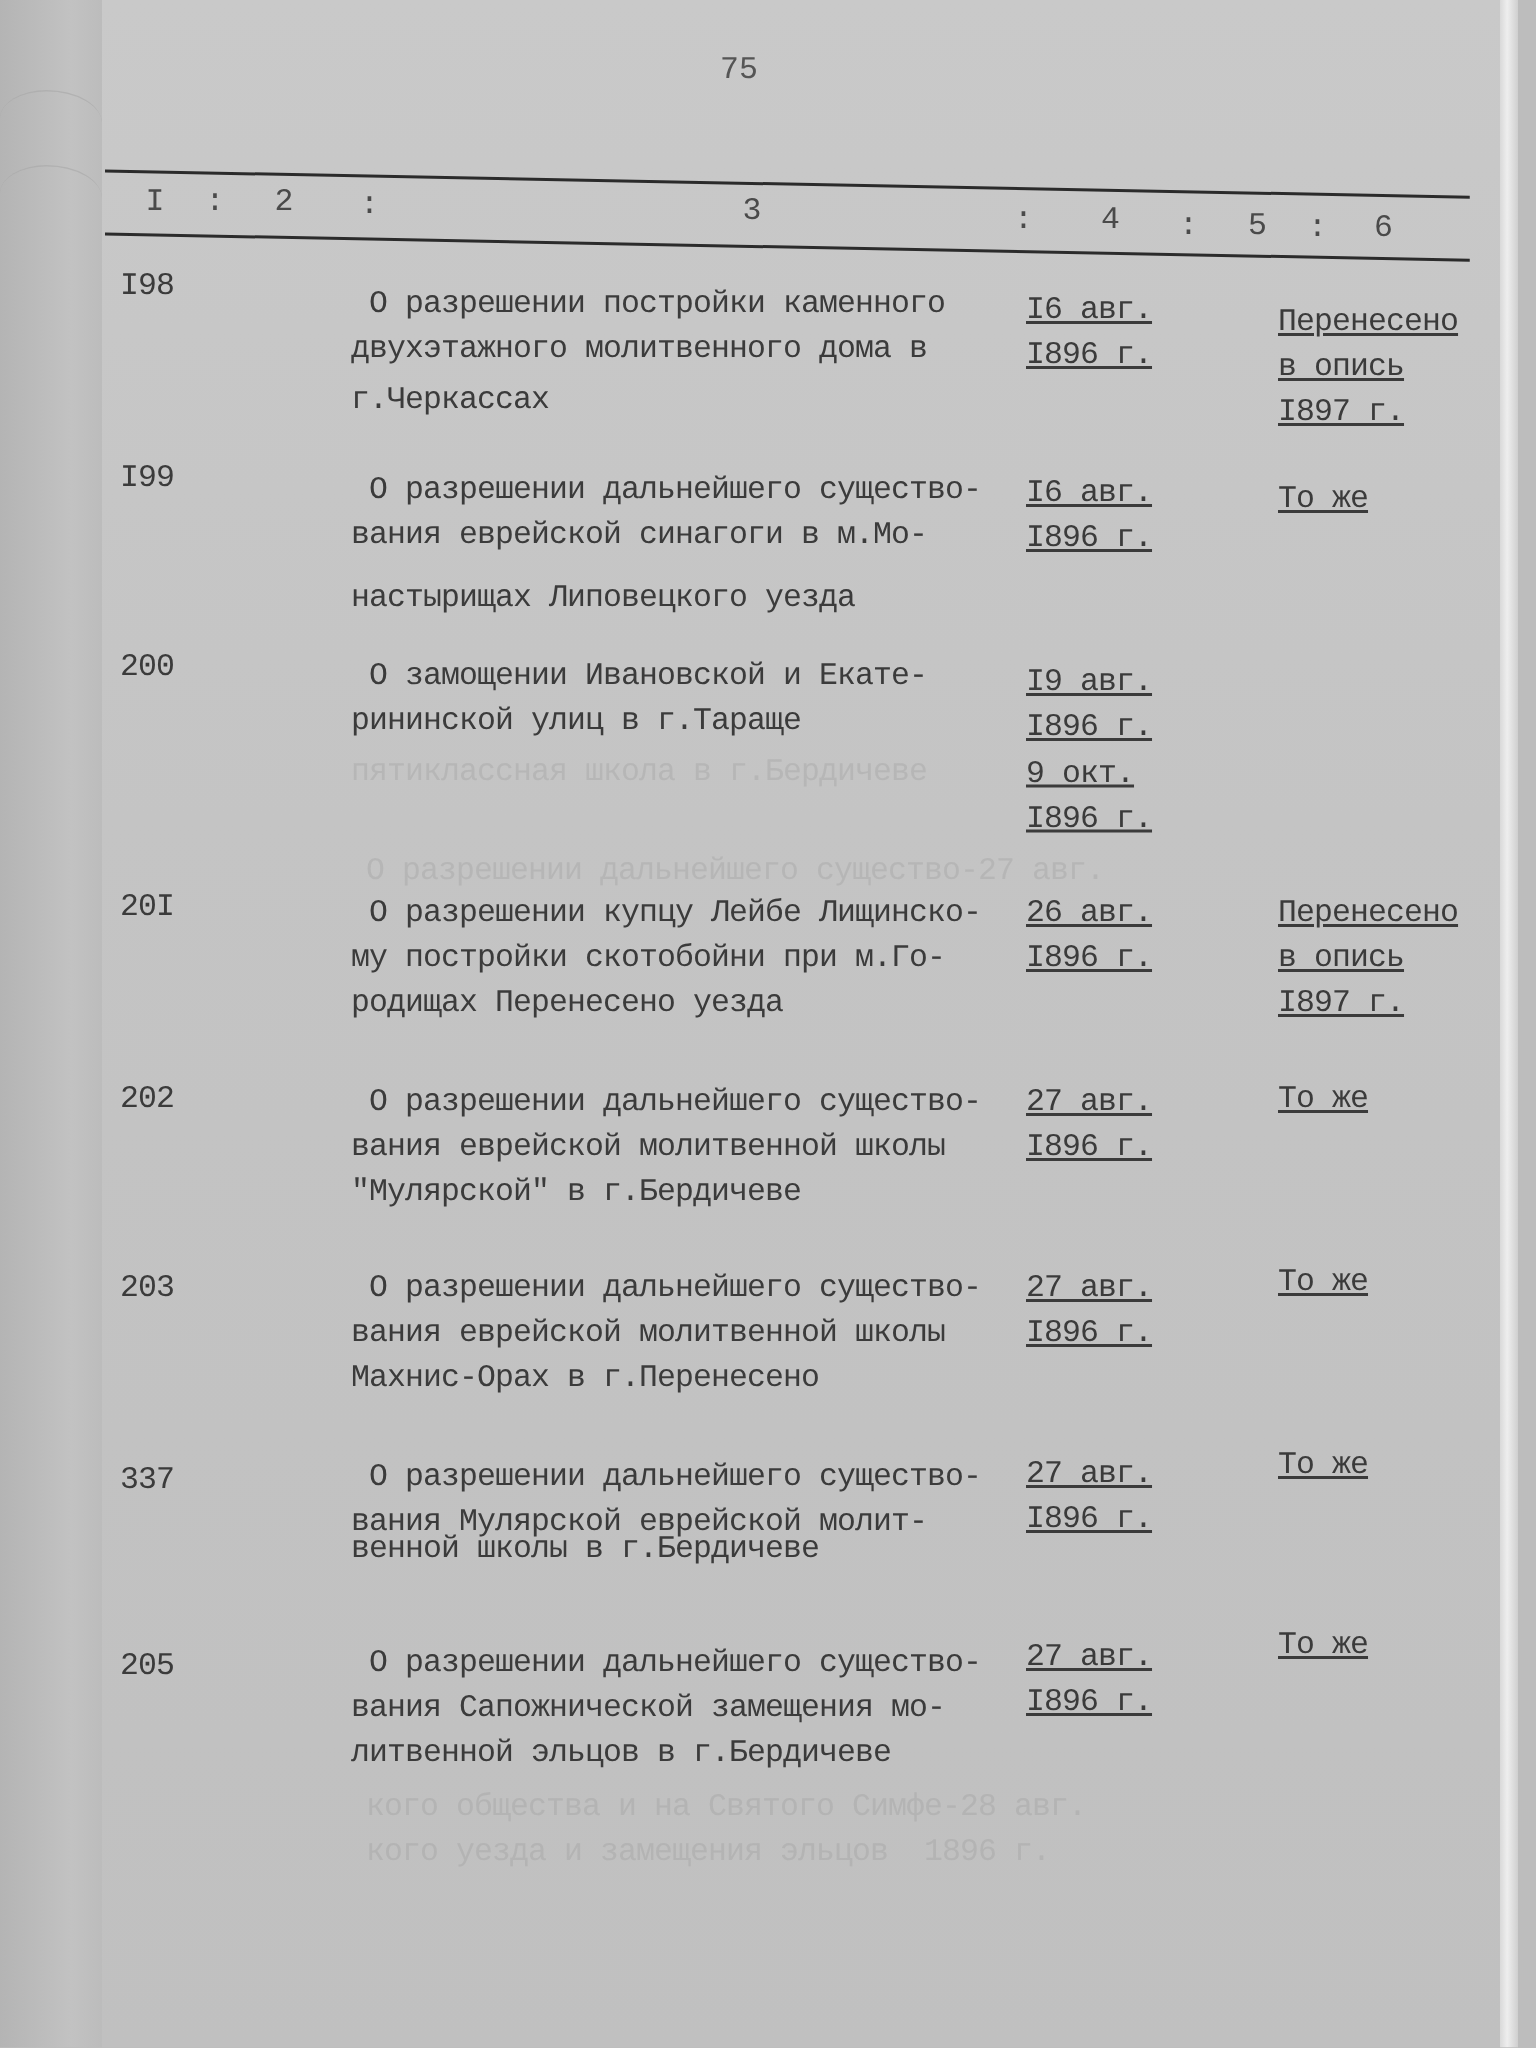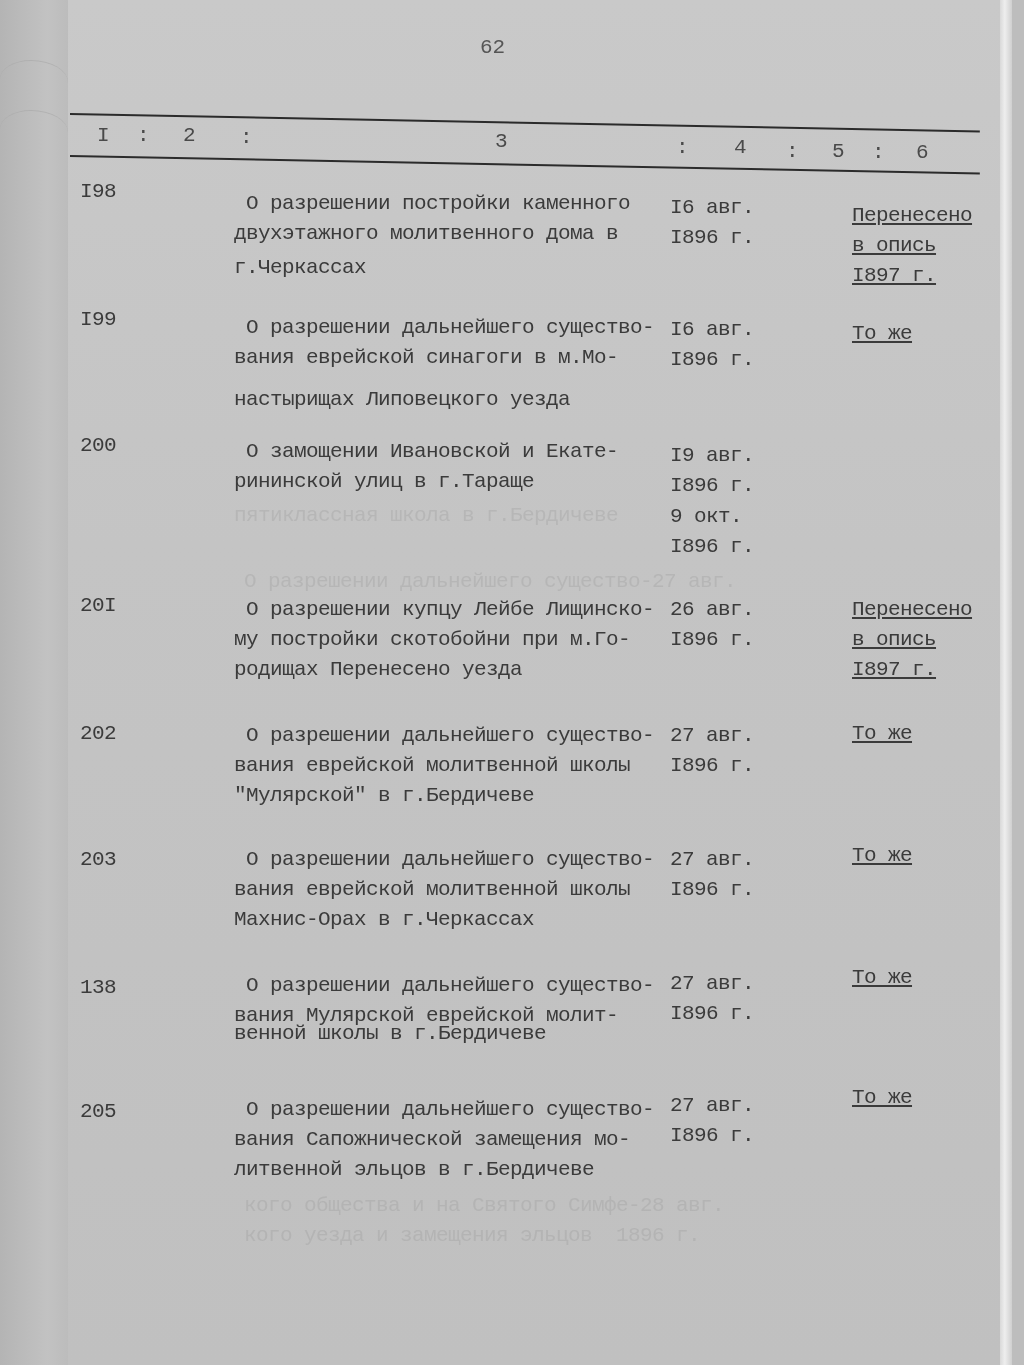--- a/index.html
+++ b/index.html
@@ -72,21 +72,21 @@
     .cell {
       position: absolute;
       font-size: 21px;
       line-height: 31px;
       color: #3b3b3b;
       white-space: pre;
       letter-spacing: -0.6px;
     }
     .c-num { left: 80px; }
     .c-title { left: 234px; }
-    .c-date { left: 670px; }
+    .c-date { left: 684px; text-decoration: underline; }
     .c-note { left: 852px; text-decoration: underline; }
     .ghost {
       position: absolute;
       font-size: 21px;
       line-height: 31px;
       color: rgba(120,120,120,0.18);
       white-space: pre;
       letter-spacing: -0.6px;
     }
   </style>
@@ -95,21 +95,21 @@
 
 <div class="page-left-strip">
   <div class="curve" style="top:60px"></div>
   <div class="curve" style="top:110px"></div>
 </div>
 
 <div class="page">
   <div class="page-right-edge"></div>
 </div>
 
-<div class="page-number">62</div>
+<div class="page-number">75</div>
 
 <div class="rule top"></div>
 <div class="rule bottom"></div>
 
 <div>
   <span class="header-cell" style="left:97px;top:124px">I</span>
   <span class="header-cell" style="left:137px;top:124px">:</span>
   <span class="header-cell" style="left:183px;top:124px">2</span>
   <span class="header-cell" style="left:240px;top:126px">:</span>
   <span class="header-cell" style="left:495px;top:130px">3</span>
@@ -177,28 +177,28 @@
   <span class="cell c-title" style="top:62px">"Мулярской" в г.Бердичеве</span>
   <span class="cell c-date" style="top:2px">27 авг.</span>
   <span class="cell c-date" style="top:32px">I896 г.</span>
   <span class="cell c-note" style="top:0">То же</span>
 </div>
 
 <div class="row" style="top:842px">
   <span class="cell c-num" style="top:2px">203</span>
   <span class="cell c-title" style="top:2px"> О разрешении дальнейшего существо-</span>
   <span class="cell c-title" style="top:32px">вания еврейской молитвенной школы</span>
-  <span class="cell c-title" style="top:62px">Махнис-Орах в г.Черкассах</span>
+  <span class="cell c-title" style="top:62px">Махнис-Орах в г.Перенесено</span>
   <span class="cell c-date" style="top:2px">27 авг.</span>
   <span class="cell c-date" style="top:32px">I896 г.</span>
   <span class="cell c-note" style="top:-2px">То же</span>
 </div>
 
 <div class="row" style="top:968px">
-  <span class="cell c-num" style="top:4px">138</span>
+  <span class="cell c-num" style="top:4px">337</span>
   <span class="cell c-title" style="top:2px"> О разрешении дальнейшего существо-</span>
   <span class="cell c-title" style="top:32px">вания Мулярской еврейской молит-</span>
   <span class="cell c-title" style="top:50px">венной школы в г.Бердичеве</span>
   <span class="cell c-date" style="top:0">27 авг.</span>
   <span class="cell c-date" style="top:30px">I896 г.</span>
   <span class="cell c-note" style="top:-6px">То же</span>
 </div>
 
 <div class="row" style="top:1090px">
   <span class="cell c-num" style="top:6px">205</span>

